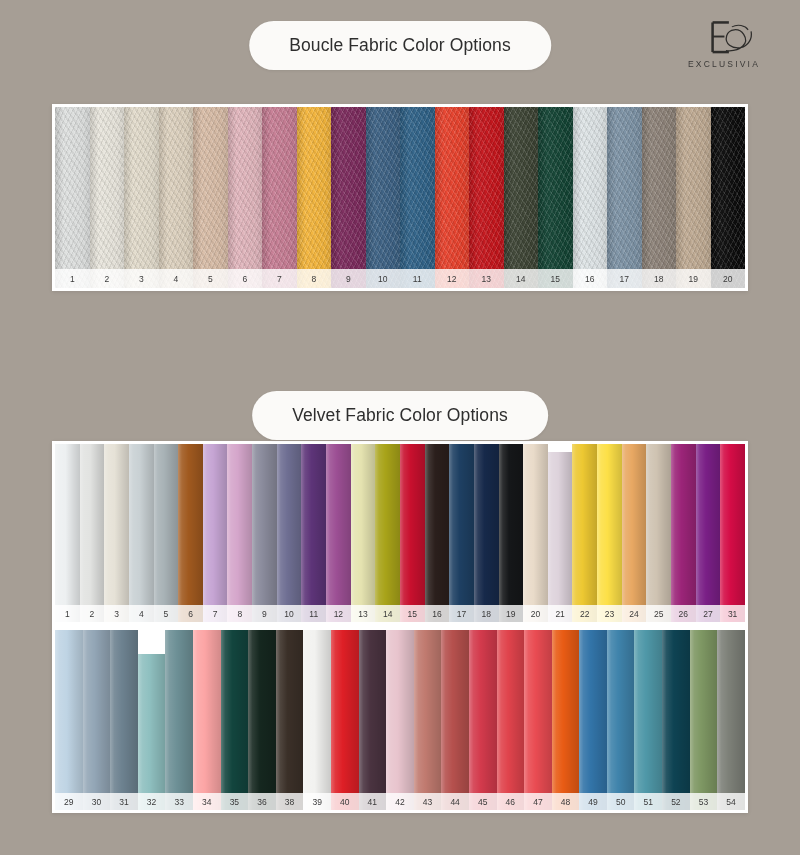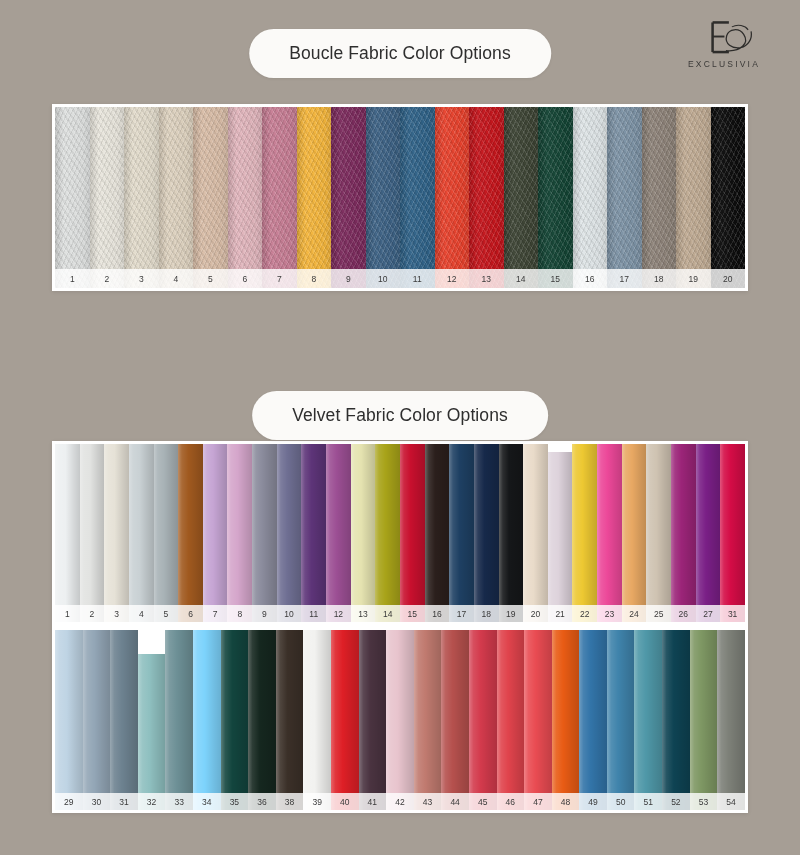--- a/index.html
+++ b/index.html
@@ -48,21 +48,21 @@
     box-shadow: 0 1px 3px rgba(0,0,0,0.07);
     z-index: 5;
   }
   .pill-text {
     font-size: 17.5px;
     color: #2e2e2e;
     white-space: nowrap;
     letter-spacing: 0.1px;
     font-family: "Liberation Sans", sans-serif;
   }
-  #pill-boucle { top: 29px; text-align: center; }
+  #pill-boucle { top: 21px; text-align: center; }
   #pill-velvet { top: 391px; }
 
   
   .watermark {
     position: absolute;
     left: 50%;
     transform: translateX(-50%);
     top: 398px;
     font-size: 38px;
     color: rgba(255,255,255,0.22);
@@ -335,21 +335,21 @@
         <div class="num">20</div>
       </div>
       <div class="swatch velvet" style="background: rgb(222, 211, 220); margin-top: 8px;">
         <div class="sheen"></div>
         <div class="num">21</div>
       </div>
       <div class="swatch velvet" style="background: rgb(237, 200, 50);">
         <div class="sheen"></div>
         <div class="num">22</div>
       </div>
-      <div class="swatch velvet" style="background: #ec4899;">
+      <div class="swatch velvet" style="background: #fde047;">
         <div class="sheen"></div>
         <div class="num">23</div>
       </div>
       <div class="swatch velvet" style="background: rgb(232, 168, 99);">
         <div class="sheen"></div>
         <div class="num">24</div>
       </div>
       <div class="swatch velvet" style="background: rgb(207, 195, 178);">
         <div class="sheen"></div>
         <div class="num">25</div>
@@ -382,21 +382,21 @@
         <div class="num">31</div>
       </div>
       <div class="swatch velvet" style="background: rgb(143, 192, 192); margin-top: 24px;">
         <div class="sheen"></div>
         <div class="num">32</div>
       </div>
       <div class="swatch velvet" style="background: rgb(109, 144, 150);">
         <div class="sheen"></div>
         <div class="num">33</div>
       </div>
-      <div class="swatch velvet" style="background: #7dd3fc;">
+      <div class="swatch velvet" style="background: #fca5a5;">
         <div class="sheen"></div>
         <div class="num">34</div>
       </div>
       <div class="swatch velvet" style="background: rgb(18, 69, 62);">
         <div class="sheen"></div>
         <div class="num">35</div>
       </div>
       <div class="swatch velvet" style="background: rgb(21, 39, 31);">
         <div class="sheen"></div>
         <div class="num">36</div>

